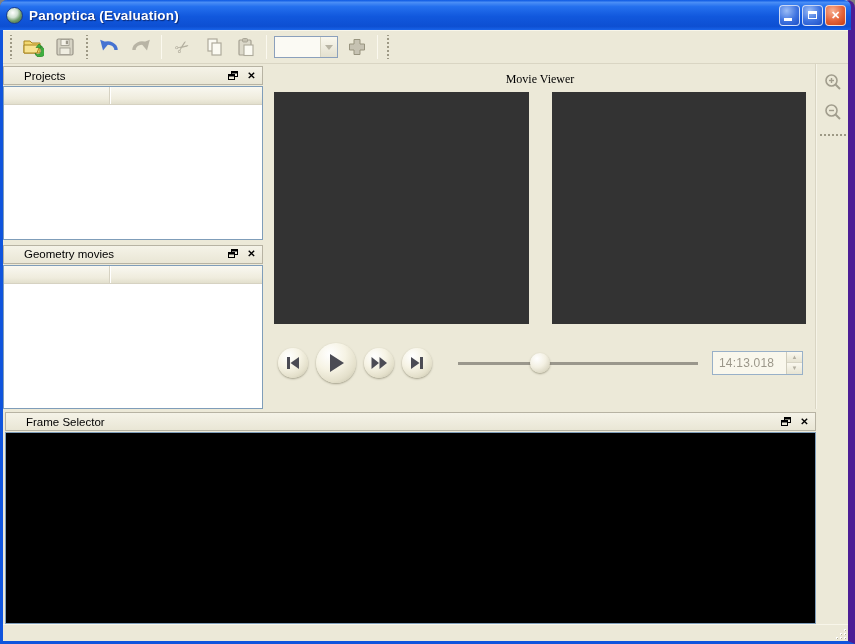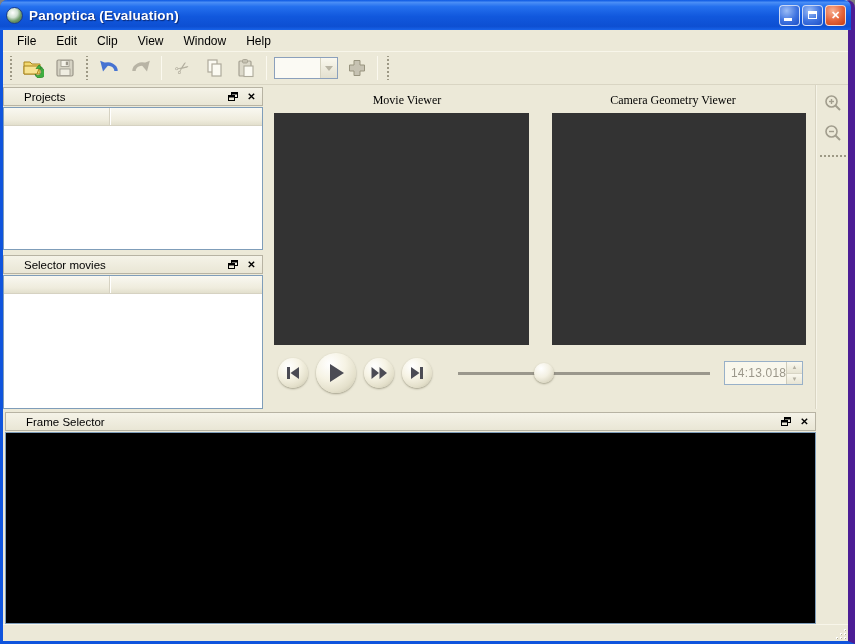--- a/index.html
+++ b/index.html
@@ -108,21 +108,21 @@
   .pbtn svg { display:block; }
 
   .slider { flex:1; position:relative; height:22px; margin:0 14px 0 22px; }
   .slider-track { position:absolute; left:0; right:0; top:10px; height:3px; background:#9a978c; }
   .slider-thumb {
     position:absolute; top:1px; width:20px; height:20px; border-radius:50%; margin-left:-10px;
     background:radial-gradient(circle at 35% 28%, #ffffff 0%, #f3f0e2 45%, #dcd8c4 75%, #b5b19a 100%);
     box-shadow:0 1px 2px rgba(90,85,60,.5);
   }
 
-  .spinbox { width:79px; height:24px; border:1px solid #98b0c8; background:#f9f7ec; display:flex; margin-right:3px; }
+  .spinbox { width:91px; height:24px; border:1px solid #98b0c8; background:#f9f7ec; display:flex; margin-right:3px; }
   .spin-value { flex:1; font-size:12px; color:#9b978a; display:flex; align-items:center; padding-left:6px; letter-spacing:.2px; }
   .spin-btns { width:16px; display:flex; flex-direction:column; border-left:1px solid #cfccbc; }
   .spin-btn { flex:1; display:flex; align-items:center; justify-content:center; font-size:6px; color:#b4b0a2; background:linear-gradient(180deg,#faf8ee,#e7e4d3); }
   .spin-btn.up { border-bottom:1px solid #d8d5c5; }
 
   
   .right-rail { width:32px; flex:0 0 32px; display:flex; flex-direction:column; align-items:center; padding-top:4px; border-left:1px solid #f6f4e8; box-shadow:-1px 0 0 #d9d5c3; }
   .rail-btn { width:26px; height:26px; display:flex; align-items:center; justify-content:center; margin:2px 0; }
 
   
@@ -157,28 +157,20 @@
         </div>
       <div class="win-btn blue">
           <span class="glyph-max"></span>
         </div>
       <div class="win-btn red">
           <span class="glyph-close">✕</span>
         </div>
     </div>
   </div>
 
-  <div class="menubar">
-    <span class="menu-item">File</span>
-    <span class="menu-item">Edit</span>
-    <span class="menu-item">Clip</span>
-    <span class="menu-item">View</span>
-    <span class="menu-item">Window</span>
-    <span class="menu-item">Help</span>
-  </div>
 
   <div class="toolbar">
     <div class="tb-handle"></div>
 
     <div class="tb-btn">
       <svg width="22" height="20" viewBox="0 0 22 20">
         <path d="M2 4 h6 l2 2 h8 v10 h-16 z" fill="#f2d870" stroke="#a8841c" stroke-width="1"></path>
         <path d="M2 8 h16 l-3 8 h-13 z" fill="#f7e391" stroke="#a8841c" stroke-width="1"></path>
         <path d="M13 16 a5 5 0 1 0 5 -6 l2.5 0 l-3.5 -3 l-3 3.5 l2.5 0 a3.5 3.5 0 1 1 -3.5 5.5 z" fill="#3fae3f" stroke="#1d7a1d" stroke-width="0.6"></path>
       </svg>
@@ -270,21 +262,21 @@
             <span class="th-cell second"></span>
           </div>
           <div class="table-body"></div>
         </div>
       </div>
 
       <div class="dock-gap"></div>
 
       <div class="dock" style="flex:1;">
         <div class="dock-titlebar">
-          <span class="dock-title">Selector movies</span>
+          <span class="dock-title">Geometry movies</span>
           <span class="dock-btn">
             <svg width="11" height="10" viewBox="0 0 11 10">
               <rect x="3.5" y="0.5" width="6" height="5" fill="none" stroke="#000"></rect>
               <rect x="3.5" y="0.5" width="6" height="2" fill="#000"></rect>
               <rect x="0.5" y="3.5" width="6" height="5" fill="#ece9d8" stroke="#000"></rect>
               <rect x="0.5" y="3.5" width="6" height="2" fill="#000"></rect>
             </svg>
           </span>
           <span class="dock-btn">
             <span class="dock-close">✕</span>
@@ -296,21 +288,20 @@
             <span class="th-cell second"></span>
           </div>
           <div class="table-body"></div>
         </div>
       </div>
     </div>
 
     <div class="center-col">
       <div class="viewer-labels">
         <span class="viewer-label">Movie Viewer</span>
-        <span class="viewer-label">Camera Geometry Viewer</span>
       </div>
       <div class="viewer-row">
         <div class="viewer-box"></div>
         <div class="viewer-box"></div>
       </div>
 
       <div class="player-row">
         <button class="pbtn small">
           <svg width="16" height="14" viewBox="0 0 16 14">
             <rect x="2" y="1" width="3" height="12" fill="#4b4b54"></rect>

